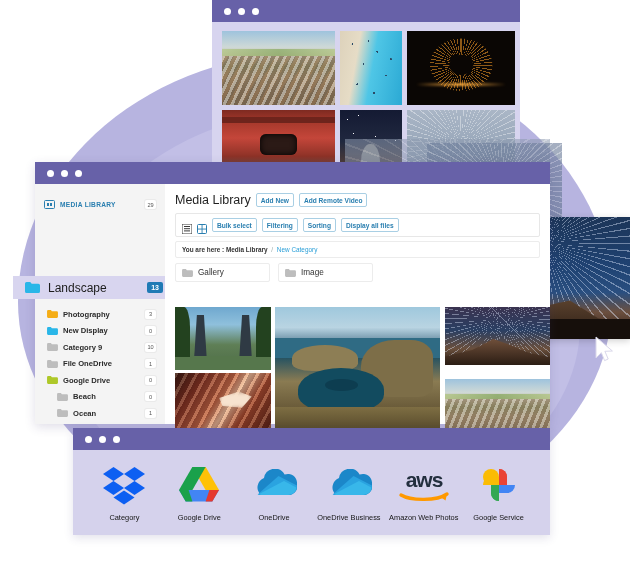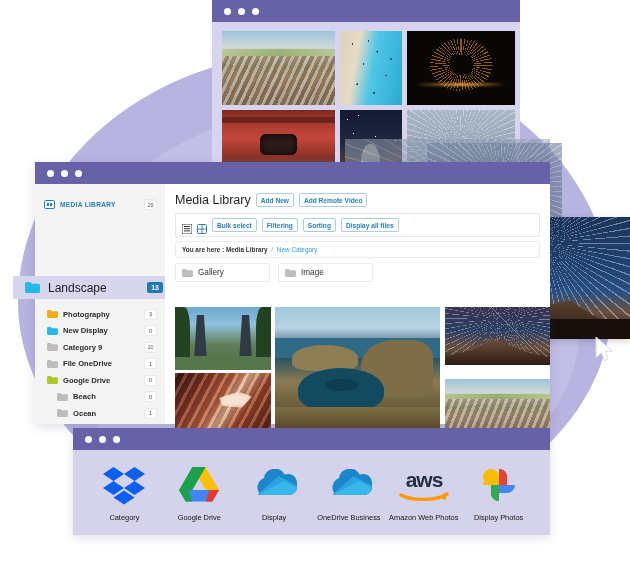--- a/index.html
+++ b/index.html
@@ -478,21 +478,21 @@
       </div>
 
       <div class="svc">
         <div class="glyph">
           <svg width="46" height="32" viewBox="0 0 46 32">
             <path d="M13 9a11 11 0 0 1 20.6-3.4A9 9 0 0 1 46 14.3 9 9 0 0 1 37 26H10A10 10 0 0 1 13 9z" fill="#1b87c9"></path>
             <path d="M10 26h27a9 9 0 0 0 8.9-9.4L27.5 7 6.6 25.4A10 10 0 0 0 10 26z" fill="#2aa3e0"></path>
             <path d="M10 26h27a9 9 0 0 0 8.8-7.2L33 12 8.2 24.9A10 10 0 0 0 10 26z" fill="#38b7ea"></path>
           </svg>
         </div>
-        <div class="nm">Display</div>
+        <div class="nm">OneDrive</div>
       </div>
 
       <div class="svc">
         <div class="glyph">
           <svg width="46" height="32" viewBox="0 0 46 32">
             <path d="M13 9a11 11 0 0 1 20.6-3.4A9 9 0 0 1 46 14.3 9 9 0 0 1 37 26H10A10 10 0 0 1 13 9z" fill="#1b87c9"></path>
             <path d="M10 26h27a9 9 0 0 0 8.9-9.4L27.5 7 6.6 25.4A10 10 0 0 0 10 26z" fill="#2aa3e0"></path>
             <path d="M10 26h27a9 9 0 0 0 8.8-7.2L33 12 8.2 24.9A10 10 0 0 0 10 26z" fill="#38b7ea"></path>
           </svg>
         </div>
@@ -515,21 +515,21 @@
           <svg width="38" height="38" viewBox="0 0 38 38">
             <path d="M19 19V3a8 8 0 0 1 0 16z" fill="#ea4335" transform="translate(0,0)"></path>
             <path d="M11 3a8 8 0 0 1 8 8v8h-8a8 8 0 0 1 0-16z" fill="#fbbc04"></path>
             <path d="M19 3a8 8 0 0 1 8 8v8h-8z" fill="#ea4335"></path>
             <path d="M35 19a8 8 0 0 1-8 8h-8v-8z" fill="#4285f4"></path>
             <path d="M19 35a8 8 0 0 1-8-8h8z" fill="#34a853"></path>
             <path d="M19 19v16a8 8 0 0 1-8-8v-8z" fill="#34a853"></path>
             <path d="M3 19a8 8 0 0 1 8-8v8z" fill="#fbbc04"></path>
           </svg>
         </div>
-        <div class="nm">Display Photos</div>
+        <div class="nm">Google Service</div>
       </div>
 
     </div>
   </div>
 
   <div id="cursor">
     <svg width="20" height="26" viewBox="0 0 20 26">
       <path d="M1 1 1 22 6.3 16.7 9.6 24.6 13.2 23 9.9 15.3 17.4 15z" fill="#ffffff" stroke="#d9d7ea" stroke-width="1" stroke-linejoin="round"></path>
     </svg>
   </div>

